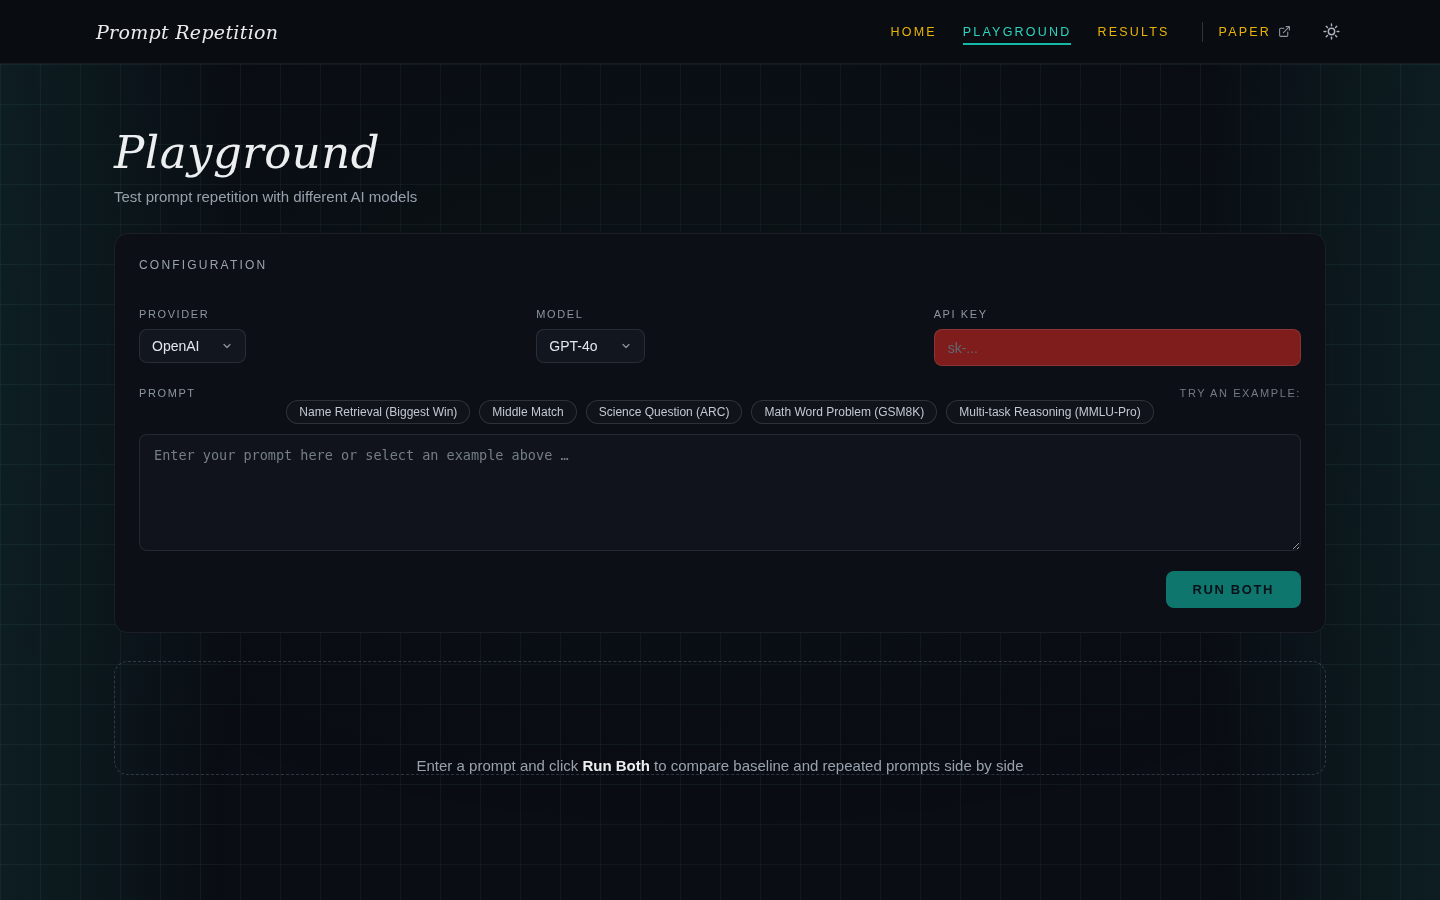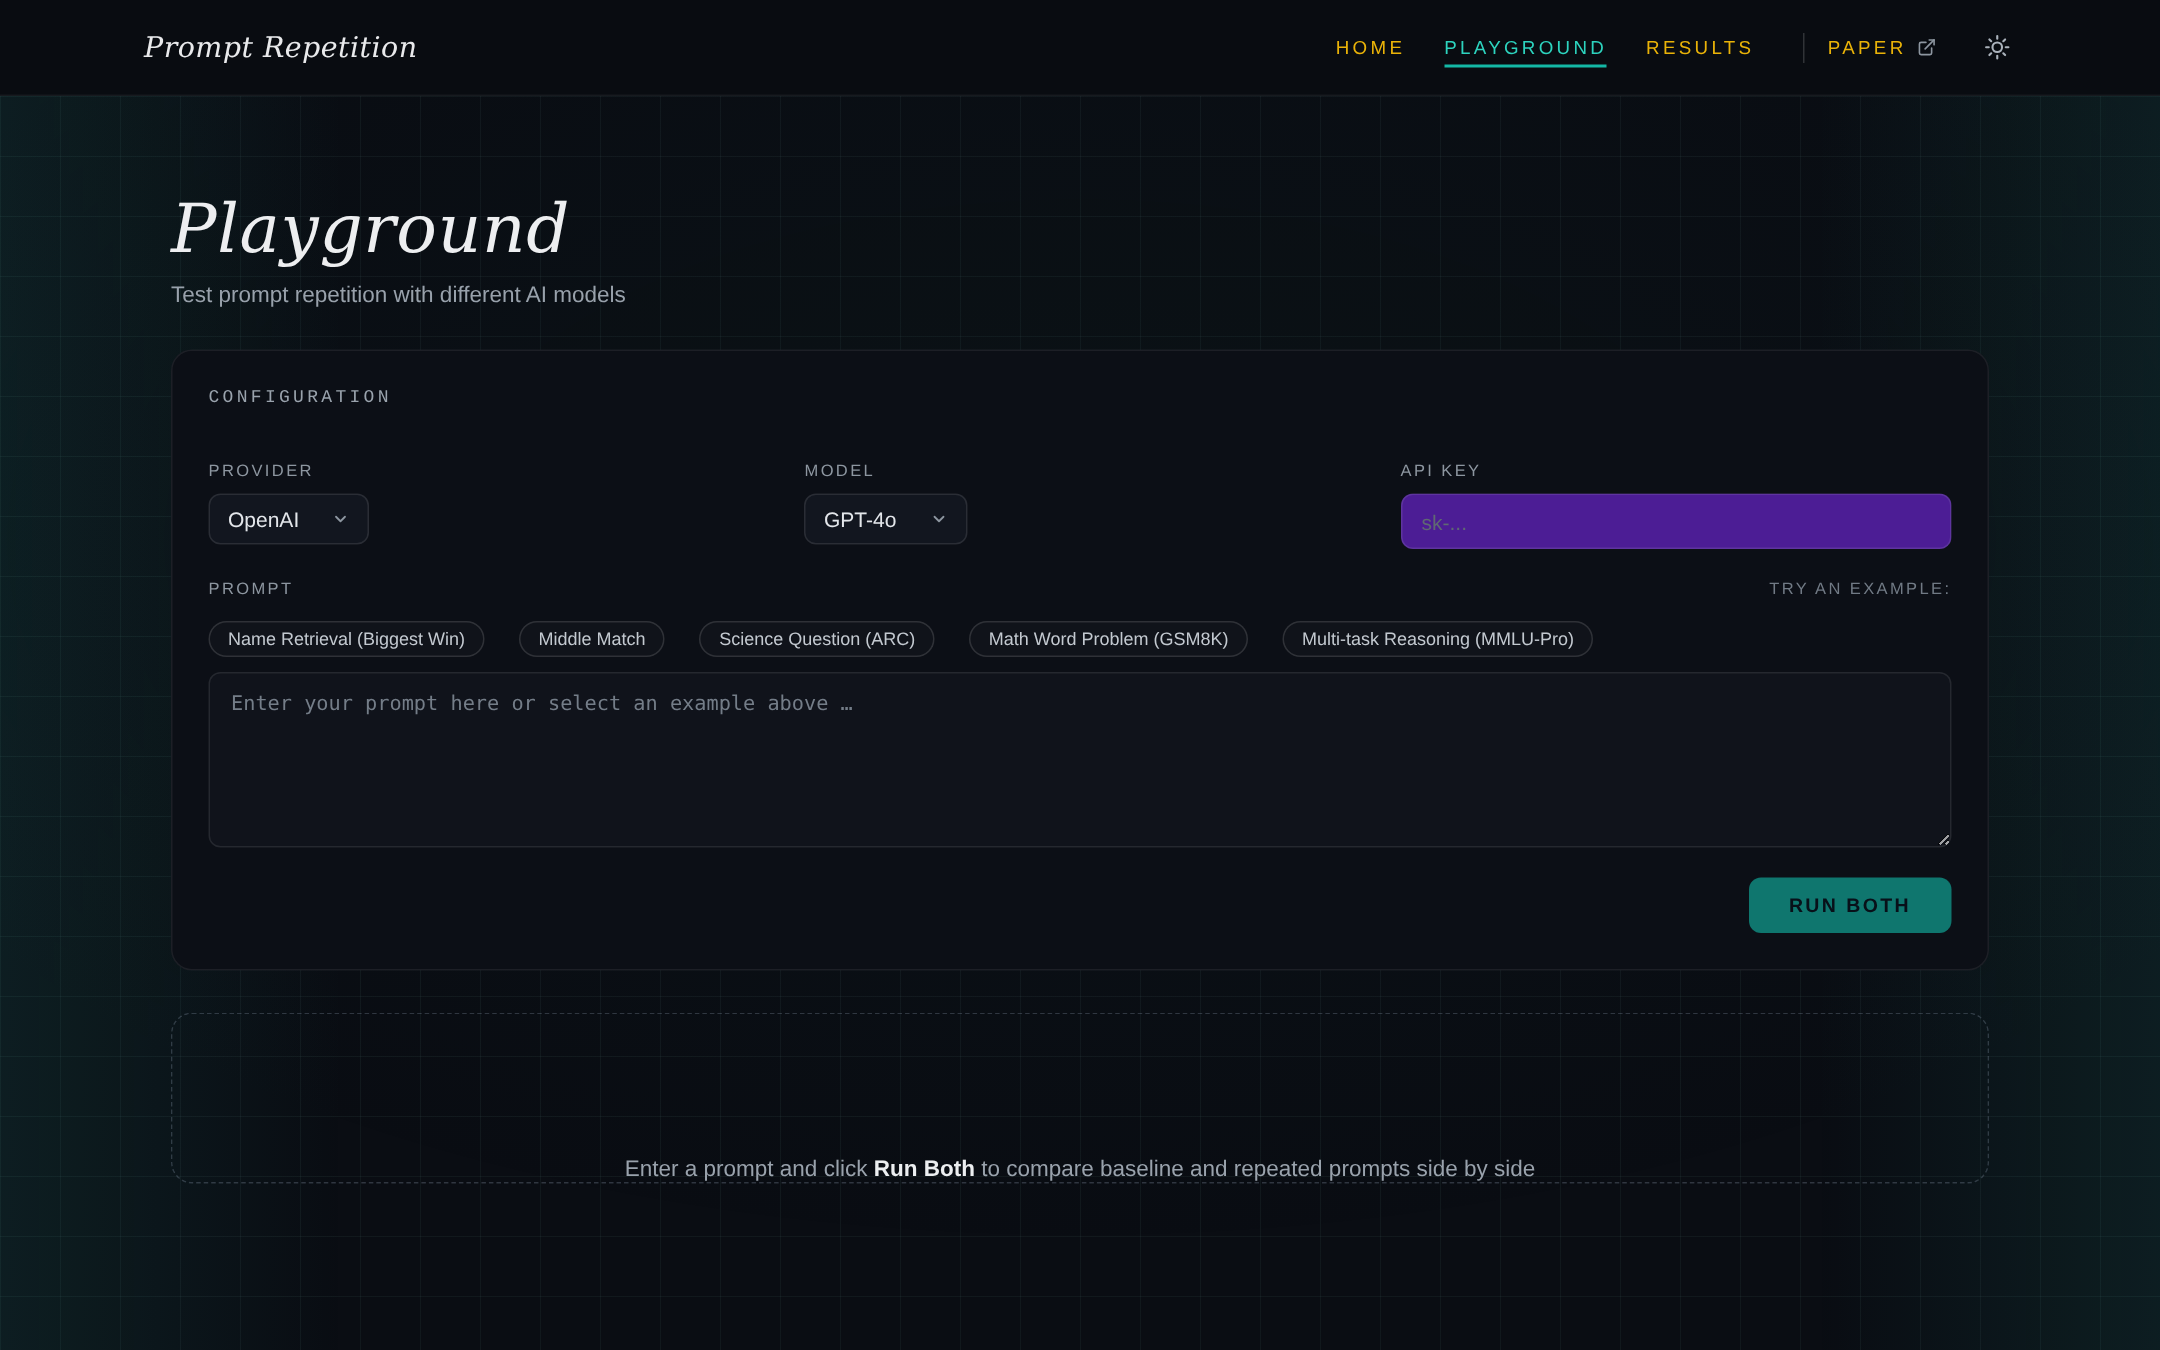--- a/index.html
+++ b/index.html
@@ -61,46 +61,45 @@
   .card {
     margin-top: 28px;
     background: #0c0f16;
     border: 1px solid rgba(255,255,255,0.07);
     border-radius: 14px;
     padding: 24px;
   }
   .card-heading {
     font-size: 12px; letter-spacing: 2.2px; color: #9aa3ad; font-weight: 500;
     text-transform: uppercase;
-    font-family: Liberation Mono, monospace;
   }
   .form-grid { margin-top: 36px; display: grid; grid-template-columns: 1fr 1fr 1fr; gap: 30px; }
   .field-label {
     display: block;
     font-size: 11px; letter-spacing: 1.6px; color: #8d96a0; font-weight: 500;
     text-transform: uppercase; margin-bottom: 9px;
   }
   .select-control {
     display: inline-flex; align-items: center; gap: 22px;
     background: #12161f; border: 1px solid rgba(255,255,255,0.10);
     border-radius: 8px; padding: 8px 12px; cursor: pointer;
     font-size: 14px; color: #e3e6ea; font-family: "Liberation Sans", sans-serif;
   }
   .select-control svg { width: 12px; height: 12px; stroke: #8d96a0; }
   .text-input {
     width: 100%; height: 37px;
-    background: #4c1d95; border: 1px solid rgba(255,255,255,0.10);
+    background: #7f1d1d; border: 1px solid rgba(255,255,255,0.10);
     border-radius: 8px; padding: 0 13px;
     font-size: 14px; color: #e3e6ea; font-family: "Liberation Sans", sans-serif;
     outline: none;
   }
   .text-input::placeholder { color: #5f6873; }
   .prompt-header { margin-top: 21px; display: flex; align-items: flex-end; justify-content: space-between; }
   .examples-label { font-size: 11px; letter-spacing: 1.6px; color: #717a85; font-weight: 500; text-transform: uppercase; }
-  .chips { margin-top: 15px; display: flex; gap: 23px; }
+  .chips { margin-top: 1px; display: flex; gap: 9px; justify-content: center; }
   .chip {
     padding: 4px 12px; border-radius: 999px;
     border: 1px solid rgba(255,255,255,0.13);
     background: rgba(255,255,255,0.02);
     font-size: 12px; color: #c3c9d0; cursor: pointer; white-space: nowrap;
   }
   .prompt-textarea {
     display: block; width: 100%; height: 117px; margin-top: 10px;
     background: #10131b; border: 1px solid rgba(255,255,255,0.09);
     border-radius: 8px; padding: 12px 14px;

